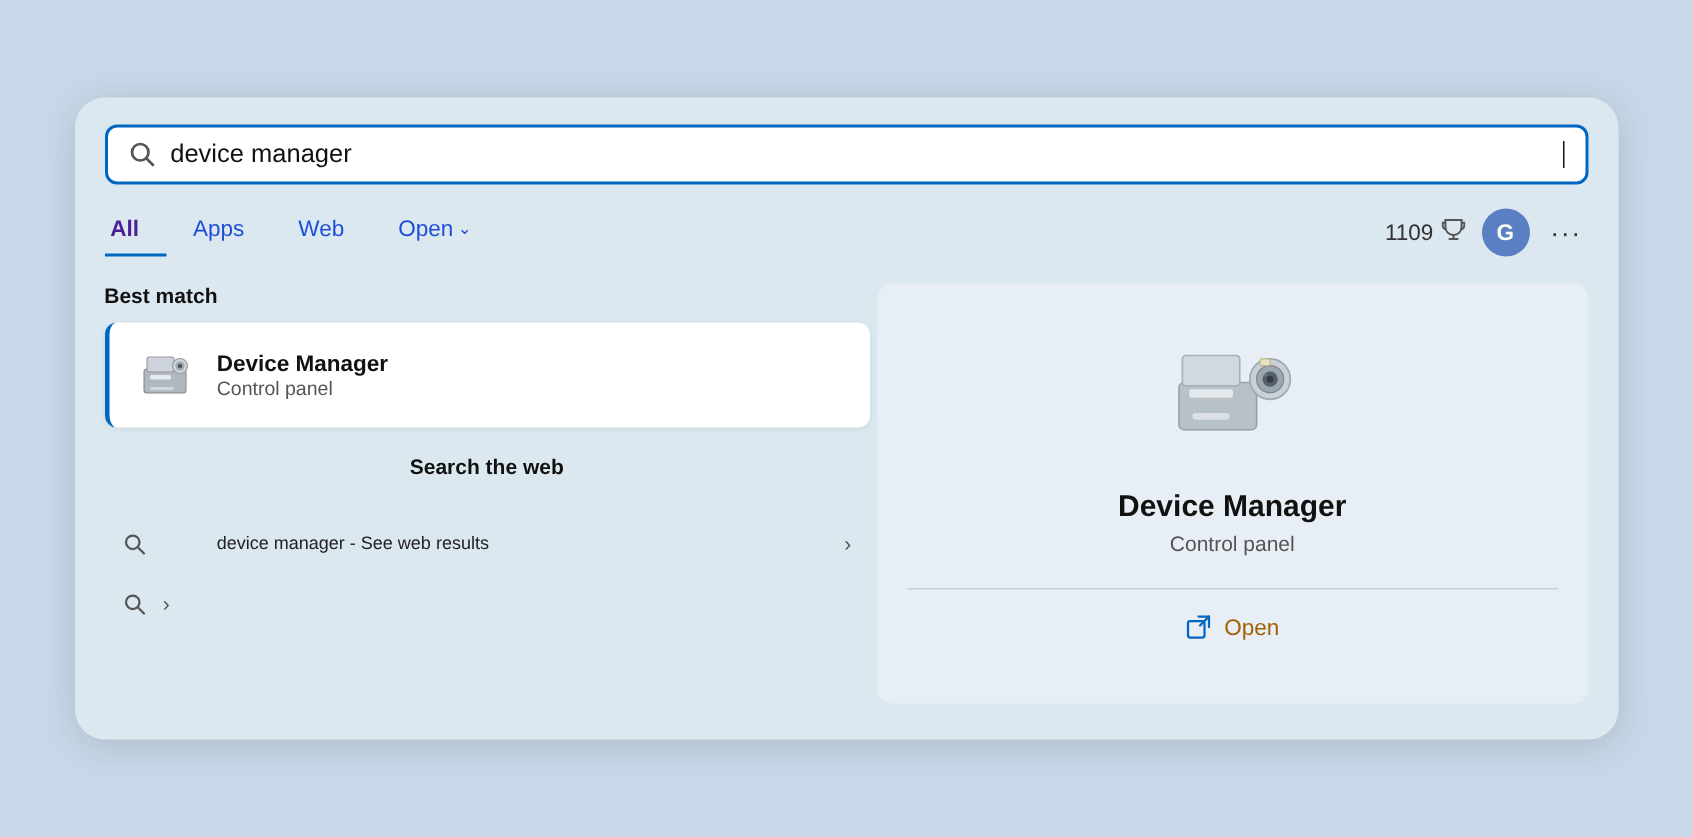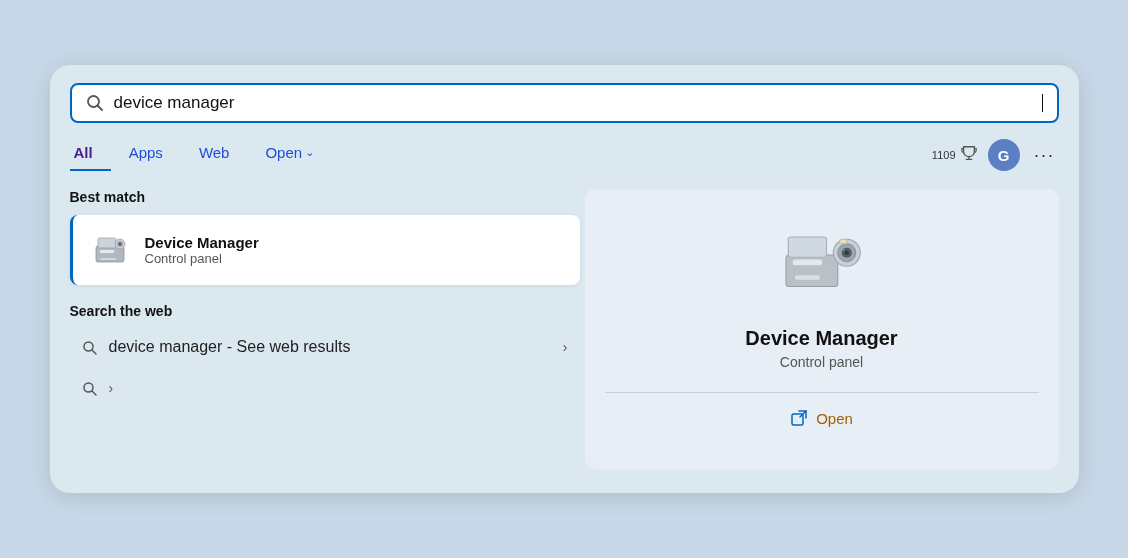--- a/index.html
+++ b/index.html
@@ -73,21 +73,21 @@
       align-items: center;
       gap: 3px;
     }
     .filter-right {
       margin-left: auto;
       display: flex;
       align-items: center;
       gap: 10px;
     }
     .filter-score {
-      font-size: 11px;
+      font-size: 15px;
       color: #333;
       display: flex;
       align-items: center;
       gap: 4px;
     }
     .trophy-icon {
       font-size: 16px;
       color: #555;
     }
     .avatar-circle {
@@ -154,42 +154,44 @@
     .card-text .card-title {
       font-size: 15px;
       font-weight: 600;
       color: #111;
     }
     .card-text .card-subtitle {
       font-size: 13px;
       color: #555;
     }
     .search-web-section .section-title {
-      margin-bottom: 8px;
+      margin-bottom: 24px;
+      text-align: center;
     }
     .web-result {
       display: flex;
       align-items: center;
       gap: 12px;
       padding: 11px 12px;
       cursor: pointer;
       border-radius: 6px;
       margin-bottom: 2px;
     }
     .web-result-icon {
       color: #555;
       font-size: 15px;
       flex-shrink: 0;
       display: flex;
       align-items: center;
     }
     .web-result-text {
-      font-size: 16px;
+      font-size: 12px;
       color: #222;
       flex: 1;
+      margin-left: 36px;
     }
     .web-result-text .bold {
       font-weight: 700;
     }
     .web-result-arrow {
       color: #555;
       font-size: 14px;
     }
     .right-panel {
       flex: 1;

